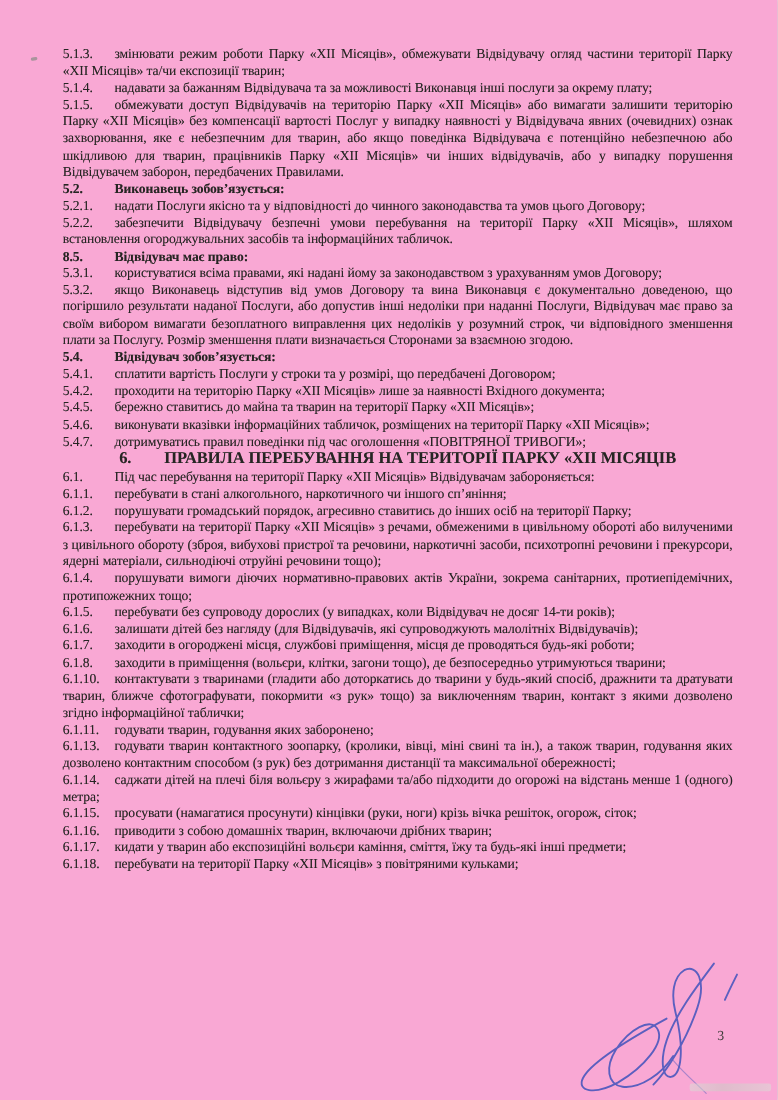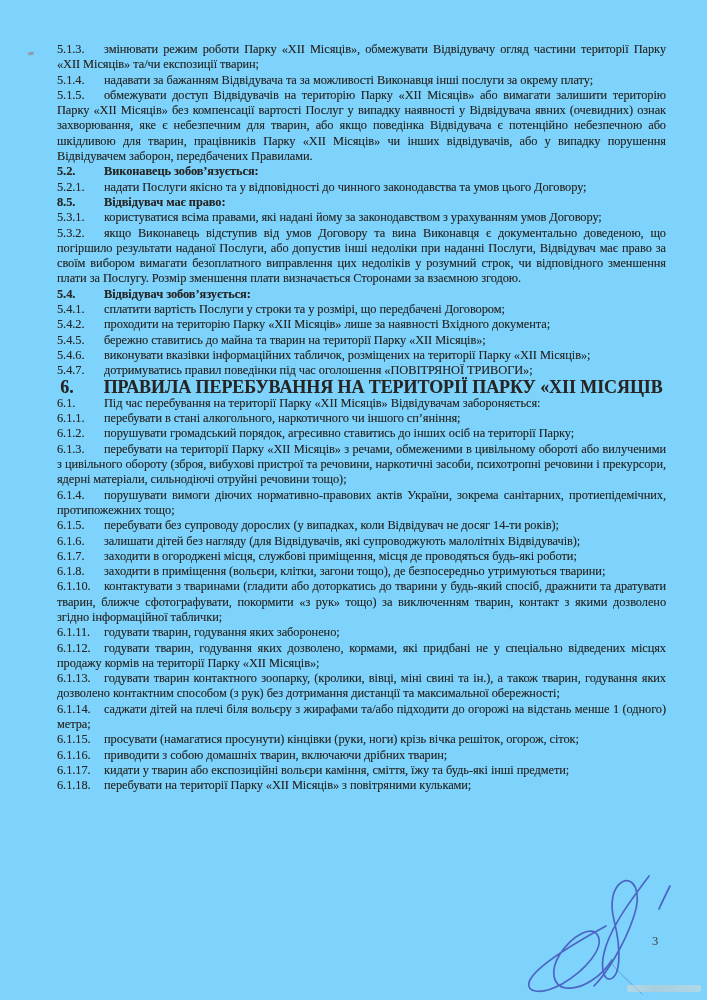--- a/index.html
+++ b/index.html
@@ -1,32 +1,32 @@
 <!DOCTYPE html>
 <html><head>
 <meta charset="utf-8">
 <style>
   html,body{margin:0;padding:0;background:#e8e8e6;}
   .page{
     position:relative;width:707px;height:1000px;margin:0 auto;
-    background:#7dd3fc;overflow:hidden;
+    background:#f9a8d4;overflow:hidden;
     font-family:"Liberation Serif","DejaVu Serif",serif;
     box-shadow:0 0 4px rgba(0,0,0,.2);
   }
   .content{
     position:absolute;left:57px;top:42px;width:609px;
     font-size:12.4px;line-height:15.3px;color:#262523;
     text-align:justify;letter-spacing:-0.08px;
     text-shadow:0 0 .45px rgba(45,45,42,.38);
   }
   p.clause{margin:0;}
   p.clause .num{display:inline-block;width:47px;}
   p.section{font-weight:bold;}
   p.heading{
-    font-weight:bold;text-align:center;font-size:18px;
+    font-weight:bold;text-align:center;font-size:15px;
     margin:0;padding:1px 0 1px 0;
   }
   p.heading .hnum{margin-right:30px;}
   .page-number{
     position:absolute;left:652px;top:934px;font-size:12.6px;color:#3b3b38;
   }
   .speck{
     position:absolute;left:28px;top:52px;width:6px;height:3px;
     background:#8e8e8a;opacity:.75;border-radius:2px;transform:rotate(-10deg);
   }
@@ -45,20 +45,21 @@
 
 <div class="page">
   <span class="speck"></span>
 
   <div class="content">
     <p class="clause"><span class="num">5.1.3.</span><span>змінювати режим роботи Парку «ХІІ Місяців», обмежувати Відвідувачу огляд частини території Парку «ХІІ Місяців» та/чи експозиції тварин;</span></p>
     <p class="clause"><span class="num">5.1.4.</span><span>надавати за бажанням Відвідувача та за можливості Виконавця інші послуги за окрему плату;</span></p>
     <p class="clause"><span class="num">5.1.5.</span><span>обмежувати доступ Відвідувачів на територію Парку «ХІІ Місяців» або вимагати залишити територію Парку «ХІІ Місяців» без компенсації вартості Послуг у випадку наявності у Відвідувача явних (очевидних) ознак захворювання, яке є небезпечним для тварин, або якщо поведінка Відвідувача є потенційно небезпечною або шкідливою для тварин, працівників Парку «ХІІ Місяців» чи інших відвідувачів, або у випадку порушення Відвідувачем заборон, передбачених Правилами.</span></p>
     <p class="clause section"><span class="num">5.2.</span><span>Виконавець зобов’язується:</span></p>
     <p class="clause"><span class="num">5.2.1.</span><span>надати Послуги якісно та у відповідності до чинного законодавства та умов цього Договору;</span></p>
+    <p class="clause"><span class="num">5.2.2.</span><span>забезпечити Відвідувачу безпечні умови перебування на території Парку «ХІІ Місяців», шляхом встановлення огороджувальних засобів та інформаційних табличок.</span></p>
     <p class="clause section"><span class="num">8.5.</span><span>Відвідувач має право:</span></p>
     <p class="clause"><span class="num">5.3.1.</span><span>користуватися всіма правами, які надані йому за законодавством з урахуванням умов Договору;</span></p>
     <p class="clause"><span class="num">5.3.2.</span><span>якщо Виконавець відступив від умов Договору та вина Виконавця є документально доведеною, що погіршило результати наданої Послуги, або допустив інші недоліки при наданні Послуги, Відвідувач має право за своїм вибором вимагати безоплатного виправлення цих недоліків у розумний строк, чи відповідного зменшення плати за Послугу. Розмір зменшення плати визначається Сторонами за взаємною згодою.</span></p>
     <p class="clause section"><span class="num">5.4.</span><span>Відвідувач зобов’язується:</span></p>
     <p class="clause"><span class="num">5.4.1.</span><span>сплатити вартість Послуги у строки та у розмірі, що передбачені Договором;</span></p>
     <p class="clause"><span class="num">5.4.2.</span><span>проходити на територію Парку «ХІІ Місяців» лише за наявності Вхідного документа;</span></p>
     <p class="clause"><span class="num">5.4.5.</span><span>бережно ставитись до майна та тварин на території Парку «ХІІ Місяців»;</span></p>
     <p class="clause"><span class="num">5.4.6.</span><span>виконувати вказівки інформаційних табличок, розміщених на території Парку «ХІІ Місяців»;</span></p>
     <p class="clause"><span class="num">5.4.7.</span><span>дотримуватись правил поведінки під час оголошення «ПОВІТРЯНОЇ ТРИВОГИ»;</span></p>
     <p class="heading"><span class="hnum">6.</span><span>ПРАВИЛА ПЕРЕБУВАННЯ НА ТЕРИТОРІЇ ПАРКУ «ХІІ МІСЯЦІВ</span></p>
@@ -66,21 +67,20 @@
     <p class="clause"><span class="num">6.1.1.</span><span>перебувати в стані алкогольного, наркотичного чи іншого сп’яніння;</span></p>
     <p class="clause"><span class="num">6.1.2.</span><span>порушувати громадський порядок, агресивно ставитись до інших осіб на території Парку;</span></p>
     <p class="clause"><span class="num">6.1.3.</span><span>перебувати на території Парку «ХІІ Місяців» з речами, обмеженими в цивільному обороті або вилученими з цивільного обороту (зброя, вибухові пристрої та речовини, наркотичні засоби, психотропні речовини і прекурсори, ядерні матеріали, сильнодіючі отруйні речовини тощо);</span></p>
     <p class="clause"><span class="num">6.1.4.</span><span>порушувати вимоги діючих нормативно-правових актів України, зокрема санітарних, протиепідемічних, протипожежних тощо;</span></p>
     <p class="clause"><span class="num">6.1.5.</span><span>перебувати без супроводу дорослих (у випадках, коли Відвідувач не досяг 14-ти років);</span></p>
     <p class="clause"><span class="num">6.1.6.</span><span>залишати дітей без нагляду (для Відвідувачів, які супроводжують малолітніх Відвідувачів);</span></p>
     <p class="clause"><span class="num">6.1.7.</span><span>заходити в огороджені місця, службові приміщення, місця де проводяться будь-які роботи;</span></p>
     <p class="clause"><span class="num">6.1.8.</span><span>заходити в приміщення (вольєри, клітки, загони тощо), де безпосередньо утримуються тварини;</span></p>
     <p class="clause"><span class="num">6.1.10.</span><span>контактувати з тваринами (гладити або доторкатись до тварини у будь-який спосіб, дражнити та дратувати тварин, ближче сфотографувати, покормити «з рук» тощо) за виключенням тварин, контакт з якими дозволено згідно інформаційної таблички;</span></p>
     <p class="clause"><span class="num">6.1.11.</span><span>годувати тварин, годування яких заборонено;</span></p>
-    <p class="clause"><span class="num">6.1.12.</span><span>годувати тварин, годування яких дозволено, кормами, які придбані не у спеціально відведених місцях продажу кормів на території Парку «ХІІ Місяців»;</span></p>
     <p class="clause"><span class="num">6.1.13.</span><span>годувати тварин контактного зоопарку, (кролики, вівці, міні свині та ін.), а також тварин, годування яких дозволено контактним способом (з рук) без дотримання дистанції та максимальної обережності;</span></p>
     <p class="clause"><span class="num">6.1.14.</span><span>саджати дітей на плечі біля вольєру з жирафами та/або підходити до огорожі на відстань менше 1 (одного) метра;</span></p>
     <p class="clause"><span class="num">6.1.15.</span><span>просувати (намагатися просунути) кінцівки (руки, ноги) крізь вічка решіток, огорож, сіток;</span></p>
     <p class="clause"><span class="num">6.1.16.</span><span>приводити з собою домашніх тварин, включаючи дрібних тварин;</span></p>
     <p class="clause"><span class="num">6.1.17.</span><span>кидати у тварин або експозиційні вольєри каміння, сміття, їжу та будь-які інші предмети;</span></p>
     <p class="clause"><span class="num">6.1.18.</span><span>перебувати на території Парку «ХІІ Місяців» з повітряними кульками;</span></p>
   </div>
 
   <svg class="signature" viewBox="0 0 190 148" xmlns="http://www.w3.org/2000/svg">
     <g fill="none" stroke="#4656bd" stroke-width="1.7" stroke-linecap="round" opacity="0.88">

